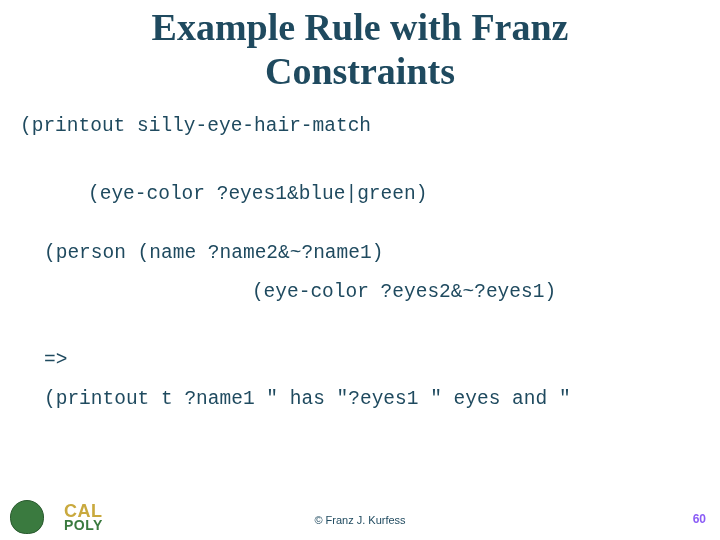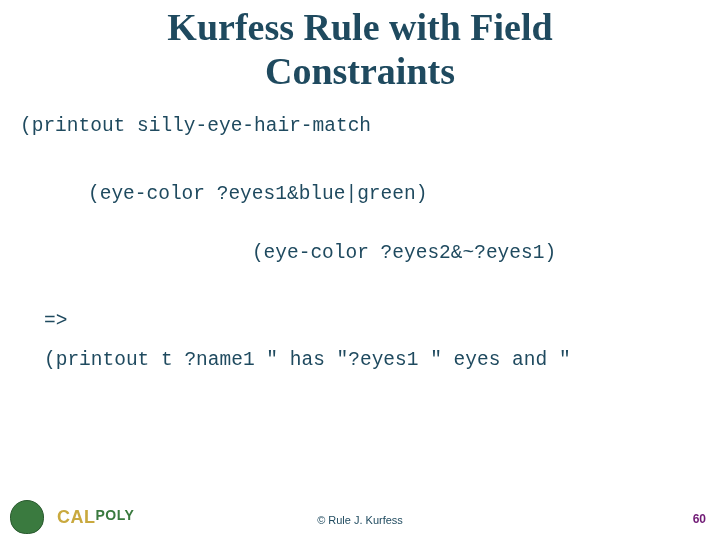--- a/index.html
+++ b/index.html
@@ -56,75 +56,77 @@
   }
   .logo-badge {
     width: 34px;
     height: 34px;
     background: #3a7a3f;
     border-radius: 50% 50% 45% 45%;
     position: relative;
     border: 1px solid #2a5a2f;
   }
   .logo-text {
-    margin-left: 13px;
+    margin-left: 20px;
     color: #c9a93e;
     font-family: Arial, sans-serif;
     font-weight: bold;
     font-size: 18px;
     letter-spacing: 0.5px;
     display: inline-flex;
+    flex-direction: column;
     line-height: 0.9;
   }
   .logo-text .poly { color: #3a7a3f; font-size: 14px; }
   .copyright {
     position: absolute;
     left: 50%;
     transform: translateX(-50%);
     bottom: 10px;
     color: #1f4a5f;
     font-family: Arial, sans-serif;
     font-size: 11px;
   }
   .pagenum {
     position: absolute;
     right: 14px;
     bottom: 10px;
-    color: #701a75;
+    color: #8b5cf6;
     font-family: Arial, sans-serif;
     font-size: 12px;
     font-weight: bold;
   }
 </style>
 </head>
 <body>
 
 <div class="title">
-  <span>Kurfess Rule with Field</span><br>
+  <span>Example Rule with Franz</span><br>
   <span>Constraints</span>
 </div>
 
 <div class="code">
 <div>(printout silly-eye-hair-match</div>
 <div class="block">
 <div class="sub">(eye-color ?eyes1&amp;blue|green)</div>
 </div>
+<div style="padding-left:24px;">(person (name ?name2&amp;~?name1)</div>
 <div class="sub" style="padding-left:68px;text-align:center;">(eye-color ?eyes2&amp;~?eyes1)</div>
 <div class="block2">
 <div>=&gt;</div>
 <div>(printout t ?name1 " has "?eyes1 " eyes and "</div>
 
 
 
 </div>
 </div>
 
 <div class="footer">
   <div class="logo">
     <div class="logo-badge"></div>
     <div class="logo-text">
       <span>CAL</span>
       <span class="poly">POLY</span>
     </div>
   </div>
-  <div class="copyright">© Rule J. Kurfess</div>
+  <div class="copyright">© Franz J. Kurfess</div>
   <div class="pagenum">60</div>
 </div>
 
 </body></html>

